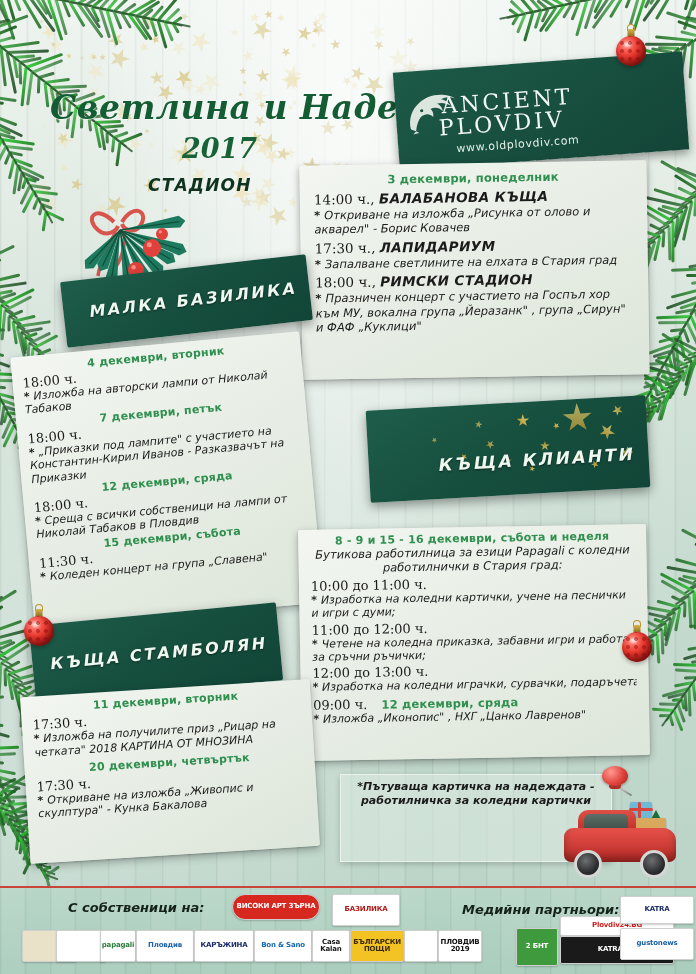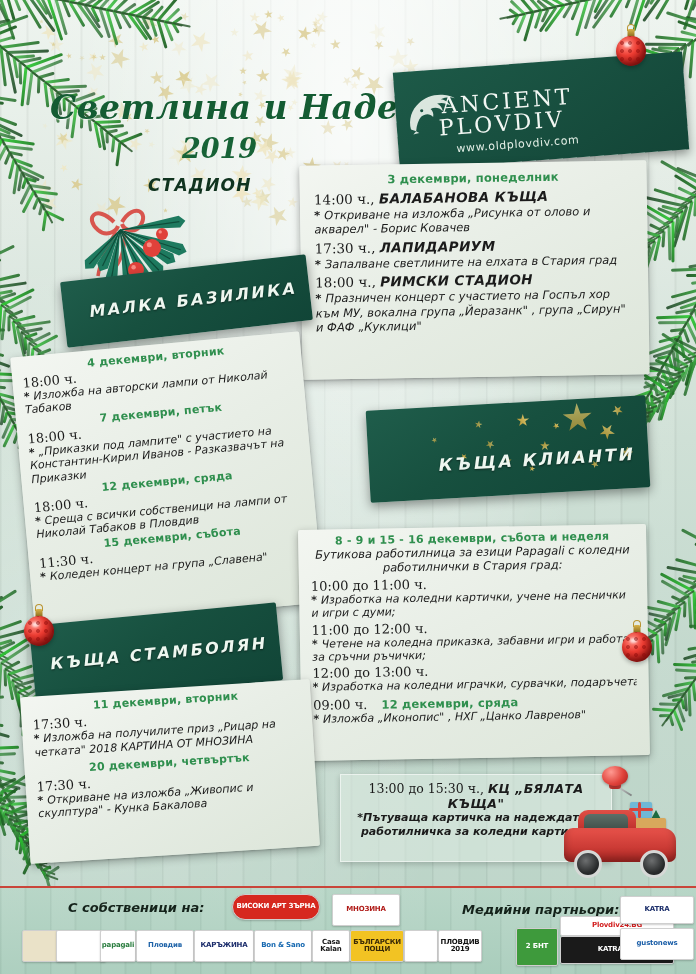--- a/index.html
+++ b/index.html
@@ -3359,21 +3359,21 @@
       <i class="needle" style="left:96.25px;top:274.375px;width:16.432003016891542px;
                  transform:rotate(74.03784426551621deg);
                  background:linear-gradient(90deg, rgb(68,150,76), rgb(45,93,53));
                  opacity:0.78;"></i>
       <i class="needle" style="left:96.25px;top:274.375px;width:13.44px;
                transform:rotate(20deg);height:2px;
                background:rgb(46,92,48);opacity:.85;"></i>
     </div>
 
   <div class="title-script" style="left:50px;top:88px;position:absolute;">Светлина и Надежда</div>
-  <div class="title-year" style="left:182px;top:133px;position:absolute;">2019</div>
+  <div class="title-year" style="left:182px;top:133px;position:absolute;">2017</div>
   <div class="title-prog" style="left:148px;top:175px;position:absolute;">СТАДИОН</div>
 
   <div id="holly" style="position:absolute;left:78px;top:196px;width:120px;height:110px;"><svg width="120" height="110" viewBox="0 0 120 110">
         <path d="M36 26 C18 8 6 22 20 34 C28 41 38 36 40 30" fill="none" stroke="#d8554e" stroke-width="4"></path>
         <path d="M44 26 C56 6 72 16 62 30 C56 38 46 34 44 28" fill="none" stroke="#d8554e" stroke-width="4"></path>
         <path d="M38 36 C28 52 22 66 20 80" fill="none" stroke="#d8554e" stroke-width="3.5"></path>
         <path d="M46 36 C48 52 44 64 34 76" fill="none" stroke="#d8554e" stroke-width="3.5"></path>
         <g transform="translate(42,34) rotate(30)">
             <path d="M0 0 L58 -6 L64 0 L58 6 Z" fill="#1e7a5f"></path>
             <path d="M0 0 L58 0" stroke="#0f4d3a" stroke-width="1.2"></path>
@@ -3607,24 +3607,20 @@
         <span class="ast">* </span>
         <span>Откриване на изложба „Живопис и скулптура"  - Кунка Бакалова</span>
       </div>
     </div>
   </div>
 
   <div class="card" style="left:340px;top:774px;width:272px;height:88px;
        background:rgba(222,236,227,.52);border:1px solid rgba(255,255,255,.55);
        box-shadow:0 2px 6px rgba(0,0,0,.2);">
     <div style="padding:5px 8px 0 8px;">
-      <div class="timeline" style="font-size:12.5px;text-align:center;margin-top:1px;">
-        <span class="t">13:00 до 15:30 ч.,</span>
-        <span class="venue">КЦ „БЯЛАТА КЪЩА"</span>
-      </div>
       <div class="bullet" style="font-size:11px;line-height:1.25;text-align:center;font-weight:600;">*Пътуваща картичка на надеждата - работилничка за коледни картички</div>
     </div>
   </div>
 
   <div class="pin">
     <div class="needlep"></div>
     <div class="neck"></div>
     <div class="head"></div>
   </div>
 
@@ -3706,21 +3702,21 @@
         <div class="logochip" style="left:438px;top:42px;width:42px;height:30px;
                    background:#ffffff;color:#111111;border-radius:2px;">
             <span>ПЛОВДИВ 2019</span>
           </div>
         <div class="logochip" style="left:232px;top:6px;width:86px;height:24px;
                    background:#d6281f;color:#ffffff;border-radius:14px;">
             <span>ВИСОКИ АРТ ЗЪРНА</span>
           </div>
         <div class="logochip" style="left:332px;top:6px;width:66px;height:30px;
                    background:#ffffff;color:#b01b18;border-radius:2px;">
-            <span>МНОЗИНА</span>
+            <span>БАЗИЛИКА</span>
           </div>
       </div>
     <div id="media-logos">
         <div class="logochip" style="left:516px;top:40px;width:40px;height:36px;
                    background:#3e9a3c;color:#ffffff;">
             <span>2 БНТ</span>
           </div>
         <div class="logochip" style="left:560px;top:28px;width:112px;height:18px;
                    background:#ffffff;color:#d21f1f;">
             <span>Plovdiv24.BG</span>

